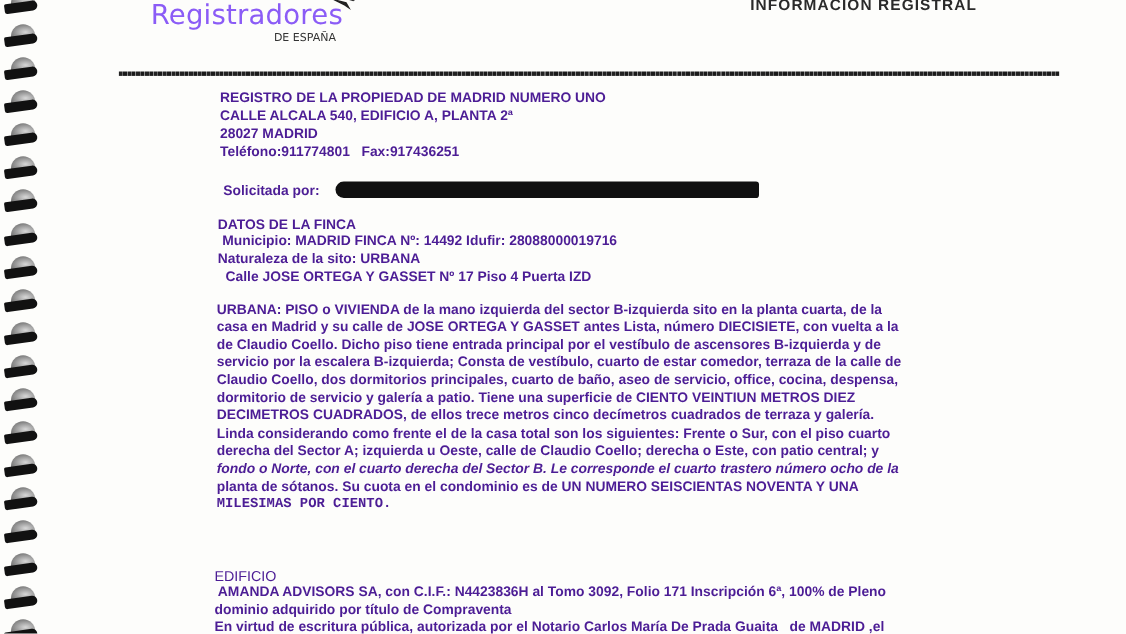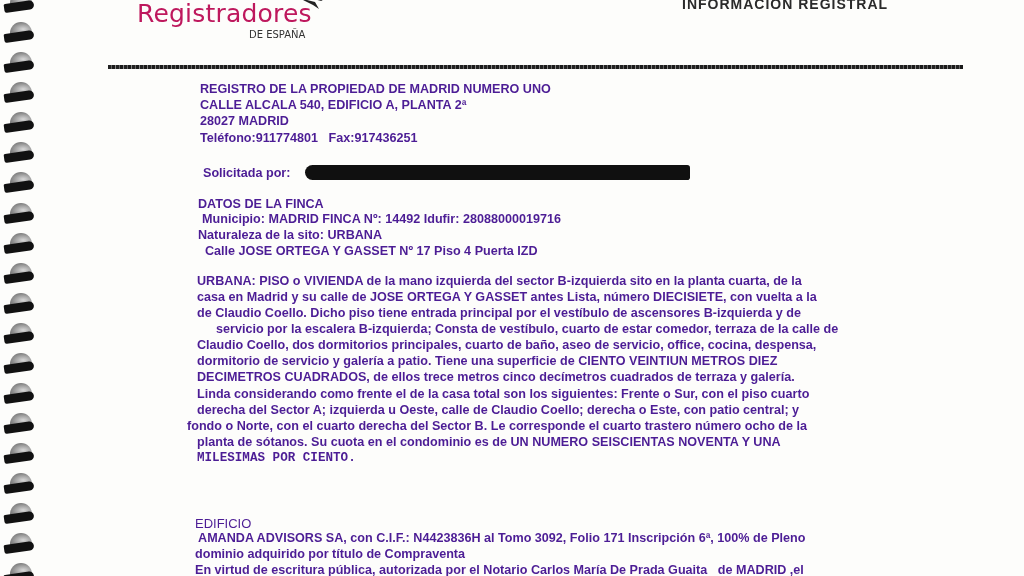--- a/index.html
+++ b/index.html
@@ -21,21 +21,21 @@
   }
   .ring .bar {
     position:absolute; left:0; top:10px; width:30px; height:9px;
     border-radius:2px 6px 6px 3px; background:#111;
     transform:rotate(-8deg);
   }
   .logo {
     position:absolute; left:137px; top:0px;
   }
   .logo .name {
-    font-family:"DejaVu Sans", sans-serif; font-size:25px; color:#be185d;
+    font-family:"DejaVu Sans", sans-serif; font-size:25px; color:#8b5cf6;
     letter-spacing:0.2px; line-height:28px; margin-top:0px;
   }
   .logo .sub {
     position:absolute; left:112px; top:29px; font-size:10px; color:#333;
     font-family:"DejaVu Sans", sans-serif; white-space:nowrap;
   }
   .logo .mark {
     position:absolute; left:160px; top:-4px; width:44px; height:14px;
   }
   .doc-title {
@@ -164,26 +164,26 @@
 <div class="redact"></div>
 
 <div class="txt" style="left:198px; top:196px;">DATOS DE LA FINCA</div>
 <div class="txt" style="left:202px; top:211px;">Municipio: MADRID FINCA Nº: 14492 Idufir: 28088000019716</div>
 <div class="txt" style="left:198px; top:227px;">Naturaleza de la sito: URBANA</div>
 <div class="txt" style="left:205px; top:243px;">Calle JOSE ORTEGA Y GASSET Nº 17 Piso 4 Puerta IZD</div>
 
 <div class="txt para" style="left:197px; top:273px;">URBANA: PISO o VIVIENDA de la mano izquierda del sector B-izquierda sito en la planta cuarta, de la</div>
 <div class="txt para" style="left:197px; top:289px;">casa en Madrid y su calle de JOSE ORTEGA Y GASSET antes Lista, número DIECISIETE, con vuelta a la</div>
 <div class="txt para" style="left:197px; top:305px;">de Claudio Coello. Dicho piso tiene entrada principal por el vestíbulo de ascensores B-izquierda y de</div>
-<div class="txt para" style="left:197px; top:321px;margin-left:19px;">servicio por la escalera B-izquierda; Consta de vestíbulo, cuarto de estar comedor, terraza de la calle de</div>
+<div class="txt para" style="left:197px; top:321px;">servicio por la escalera B-izquierda; Consta de vestíbulo, cuarto de estar comedor, terraza de la calle de</div>
 <div class="txt para" style="left:197px; top:337px;">Claudio Coello, dos dormitorios principales, cuarto de baño, aseo de servicio, office, cocina, despensa,</div>
 <div class="txt para" style="left:197px; top:353px;">dormitorio de servicio y galería a patio. Tiene una superficie de CIENTO VEINTIUN METROS DIEZ</div>
 <div class="txt para" style="left:197px; top:369px;">DECIMETROS CUADRADOS, de ellos trece metros cinco decímetros cuadrados de terraza y galería.</div>
 <div class="txt para" style="left:197px; top:386px;">Linda considerando como frente el de la casa total son los siguientes: Frente o Sur, con el piso cuarto</div>
 <div class="txt para" style="left:197px; top:402px;">derecha del Sector A; izquierda u Oeste, calle de Claudio Coello; derecha o Este, con patio central; y</div>
-<div class="txt para" style="left:187px; top:418px;">fondo o Norte, con el cuarto derecha del Sector B. Le corresponde el cuarto trastero número ocho de la</div>
+<div class="txt para" style="left:197px; top:418px;font-style:italic;">fondo o Norte, con el cuarto derecha del Sector B. Le corresponde el cuarto trastero número ocho de la</div>
 <div class="txt para" style="left:197px; top:434px;">planta de sótanos. Su cuota en el condominio es de UN NUMERO SEISCIENTAS NOVENTA Y UNA</div>
 <div class="txt para" style="left:197px; top:450px;font-family:Liberation Mono, monospace;">MILESIMAS POR CIENTO.</div>
 
 <div class="txt" style="left:195px; top:516px; font-weight:normal; font-size:13px;">EDIFICIO</div>
 <div class="txt" style="left:195px; top:530px; white-space:pre;"> AMANDA ADVISORS SA, con C.I.F.: N4423836H al Tomo 3092, Folio 171 Inscripción 6ª, 100% de Pleno</div>
 <div class="txt" style="left:195px; top:546px;">dominio adquirido por título de Compraventa</div>
 <div class="txt" style="left:195px; top:562px; white-space:pre;">En virtud de escritura pública, autorizada por el Notario Carlos María De Prada Guaita   de MADRID ,el</div>
 
 </body></html>

